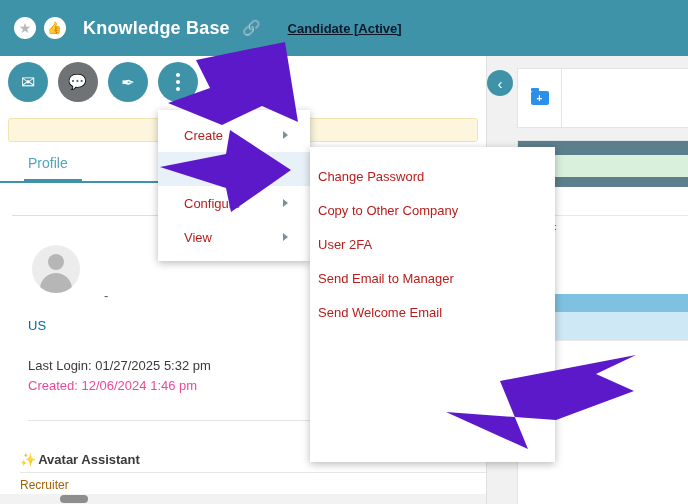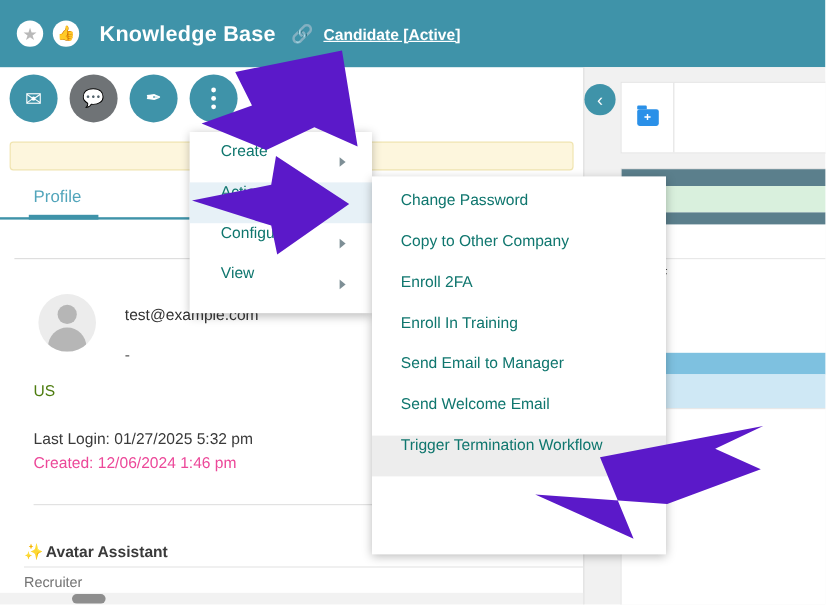--- a/index.html
+++ b/index.html
@@ -23,22 +23,22 @@
     font-size: 13px; line-height: 1; flex: none;
   }
   .star-glyph { color: #b9b9b9; font-size: 14px; }
   .thumb-glyph { color: #46a84b; font-size: 12px; }
   .hdr-title {
     color: #ffffff; font-size: 18px; font-weight: bold; letter-spacing: .2px;
     margin-left: 9px; white-space: nowrap;
   }
   .link-icon { color:#ffffff; font-size: 15px; margin-left: 5px; }
   .hdr-link {
-    color: #ffffff; font-size: 13px; font-weight: bold; text-decoration: underline;
-    white-space: nowrap;
+    color: #0f172a; font-size: 13px; font-weight: bold; text-decoration: underline;
+    margin-left: 18px; white-space: nowrap;
   }
 
   
   .toolbar { position: absolute; left: 8px; top: 62px; display: flex; gap: 10px; }
   .circ-btn {
     width: 40px; height: 40px; border-radius: 50%;
     display: flex; align-items: center; justify-content: center;
     color: #ffffff; flex: none;
   }
   .c-teal { background: #3f93a9; }
@@ -88,41 +88,41 @@
     border-radius: 16px 16px 0 0; background: #b6b6b6;
   }
   .profile-email {
     position: absolute; left: 104px; top: 255px; font-size: 13px; color: #343434;
     white-space: nowrap;
   }
   .profile-dash {
     position: absolute; left: 104px; top: 288px; font-size: 13px; color: #555;
   }
   .profile-country {
-    position: absolute; left: 28px; top: 318px; font-size: 13px; color: #4d7c0f;
+    position: absolute; left: 28px; top: 318px; font-size: 13px; color: #0369a1;
   }
   .profile-lastlogin {
     position: absolute; left: 28px; top: 358px; font-size: 13px; color: #3a3a3a; white-space: nowrap;
   }
   .profile-created {
     position: absolute; left: 28px; top: 378px; font-size: 13px; color: #ec4899; white-space: nowrap;
   }
   .hr-thin {
     position: absolute; left: 28px; top: 420px; width: 450px; height: 1px; background: #e2e2e2;
   }
   .avatar-assistant {
     position: absolute; left: 20px; top: 452px; font-size: 13px; font-weight: bold; color: #3a3a3a;
     display: flex; align-items: center; gap: 2px; white-space: nowrap;
   }
   .sparkle { color: #f2c744; font-size: 13px; }
   .aa-divider {
     position: absolute; left: 20px; top: 472px; width: 466px; height: 1px; background:#e6e6e6;
   }
   .aa-role {
-    position: absolute; left: 20px; top: 478px; font-size: 12px; color: #737373;
+    position: absolute; left: 20px; top: 478px; font-size: 12px; color: #a16207;
   }
 
   
   .right-panel {
     position: absolute; left: 486px; top: 56px; width: 202px; height: 448px;
     background: #f1f1f1; border-left: 1px solid #e0e0e0;
   }
   .collapse-btn {
     position: absolute; left: 487px; top: 70px; width: 26px; height: 26px;
     border-radius: 50%; background: #3f93a9; color: #fff;
@@ -165,32 +165,32 @@
   .rp-red { height: 26px; font-size: 11px; color:#e8584a; display:flex; align-items:center; padding-left: 6px; }
 
   
   .menu {
     position: absolute; background: #ffffff;
     box-shadow: 0 2px 8px rgba(0,0,0,.28); z-index: 20;
   }
   .menu-1 { left: 158px; top: 110px; width: 152px; height: 151px; }
   .menu-2 { left: 310px; top: 147px; width: 245px; height: 315px; }
   .menu-item {
-    display: flex; align-items: flex-start; font-size: 13px; color: #0f766e;
+    display: flex; align-items: center; font-size: 13px; color: #b91c1c;
     padding-left: 26px; height: 34px; position: relative;
   }
   .menu-1 .menu-item { height: 34px; }
   .menu-item.hl-blue { background: #e7f1f7; }
   .menu-item.hl-gray { background: #ededed; }
   .caret {
     position: absolute; right: 22px; top: 50%; transform: translateY(-50%);
     width: 0; height: 0; border-left: 5px solid #7e8f96;
     border-top: 4px solid transparent; border-bottom: 4px solid transparent;
   }
-  .menu-2 .menu-item { height: 34px; padding-left: 24px; }
+  .menu-2 .menu-item { height: 34px; padding-left: 8px; }
 
   
   .arrow-svg { position: absolute; left: 0; top: 0; width: 688px; height: 504px;
     pointer-events: none; z-index: 40; }
 
   
   .hscroll {
     position: absolute; left: 0; bottom: 0; width: 486px; height: 10px; background:#f2f2f2;
     z-index: 30;
   }
@@ -242,21 +242,20 @@
       <span class="rule"></span>
       <span class="lbl">PROFILE</span>
       <span class="rule"></span>
     </div>
   </div>
 
   <div class="avatar">
     <div class="head"></div>
     <div class="body"></div>
   </div>
-  <div class="profile-email">test@example.com</div>
   <div class="profile-dash">-</div>
   <div class="profile-country">US</div>
   <div class="profile-lastlogin">Last Login: 01/27/2025 5:32 pm</div>
   <div class="profile-created">Created: 12/06/2024 1:46 pm</div>
   <div class="hr-thin"></div>
   <div class="avatar-assistant">
     <span class="sparkle">✨</span>
     <span>Avatar Assistant</span>
   </div>
   <div class="aa-divider"></div>
@@ -315,33 +314,27 @@
   </div>
 
   <div class="menu menu-2">
     <div class="menu-item" style="margin-top:12px;">
       <span>Change Password</span>
     </div>
     <div class="menu-item">
       <span>Copy to Other Company</span>
     </div>
     <div class="menu-item">
-      <span>Enroll 2FA</span>
-    </div>
-    <div class="menu-item">
-      <span>Enroll In Training</span>
+      <span>User 2FA</span>
     </div>
     <div class="menu-item">
       <span>Send Email to Manager</span>
     </div>
     <div class="menu-item">
       <span>Send Welcome Email</span>
-    </div>
-    <div class="menu-item hl-gray">
-      <span>Trigger Termination Workflow</span>
     </div>
   </div>
 
   <div class="hscroll">
     <div class="thumb"></div>
   </div>
 
   <svg class="arrow-svg" viewBox="0 0 688 504">
     <polygon fill="#5b19c9" points="285,42 298,122 262,106 222,125 168,103 210,88 196,60"></polygon>
     <polygon fill="#5b19c9" points="230,130 226,154 160,167 226,188 231,212 291,170"></polygon>

